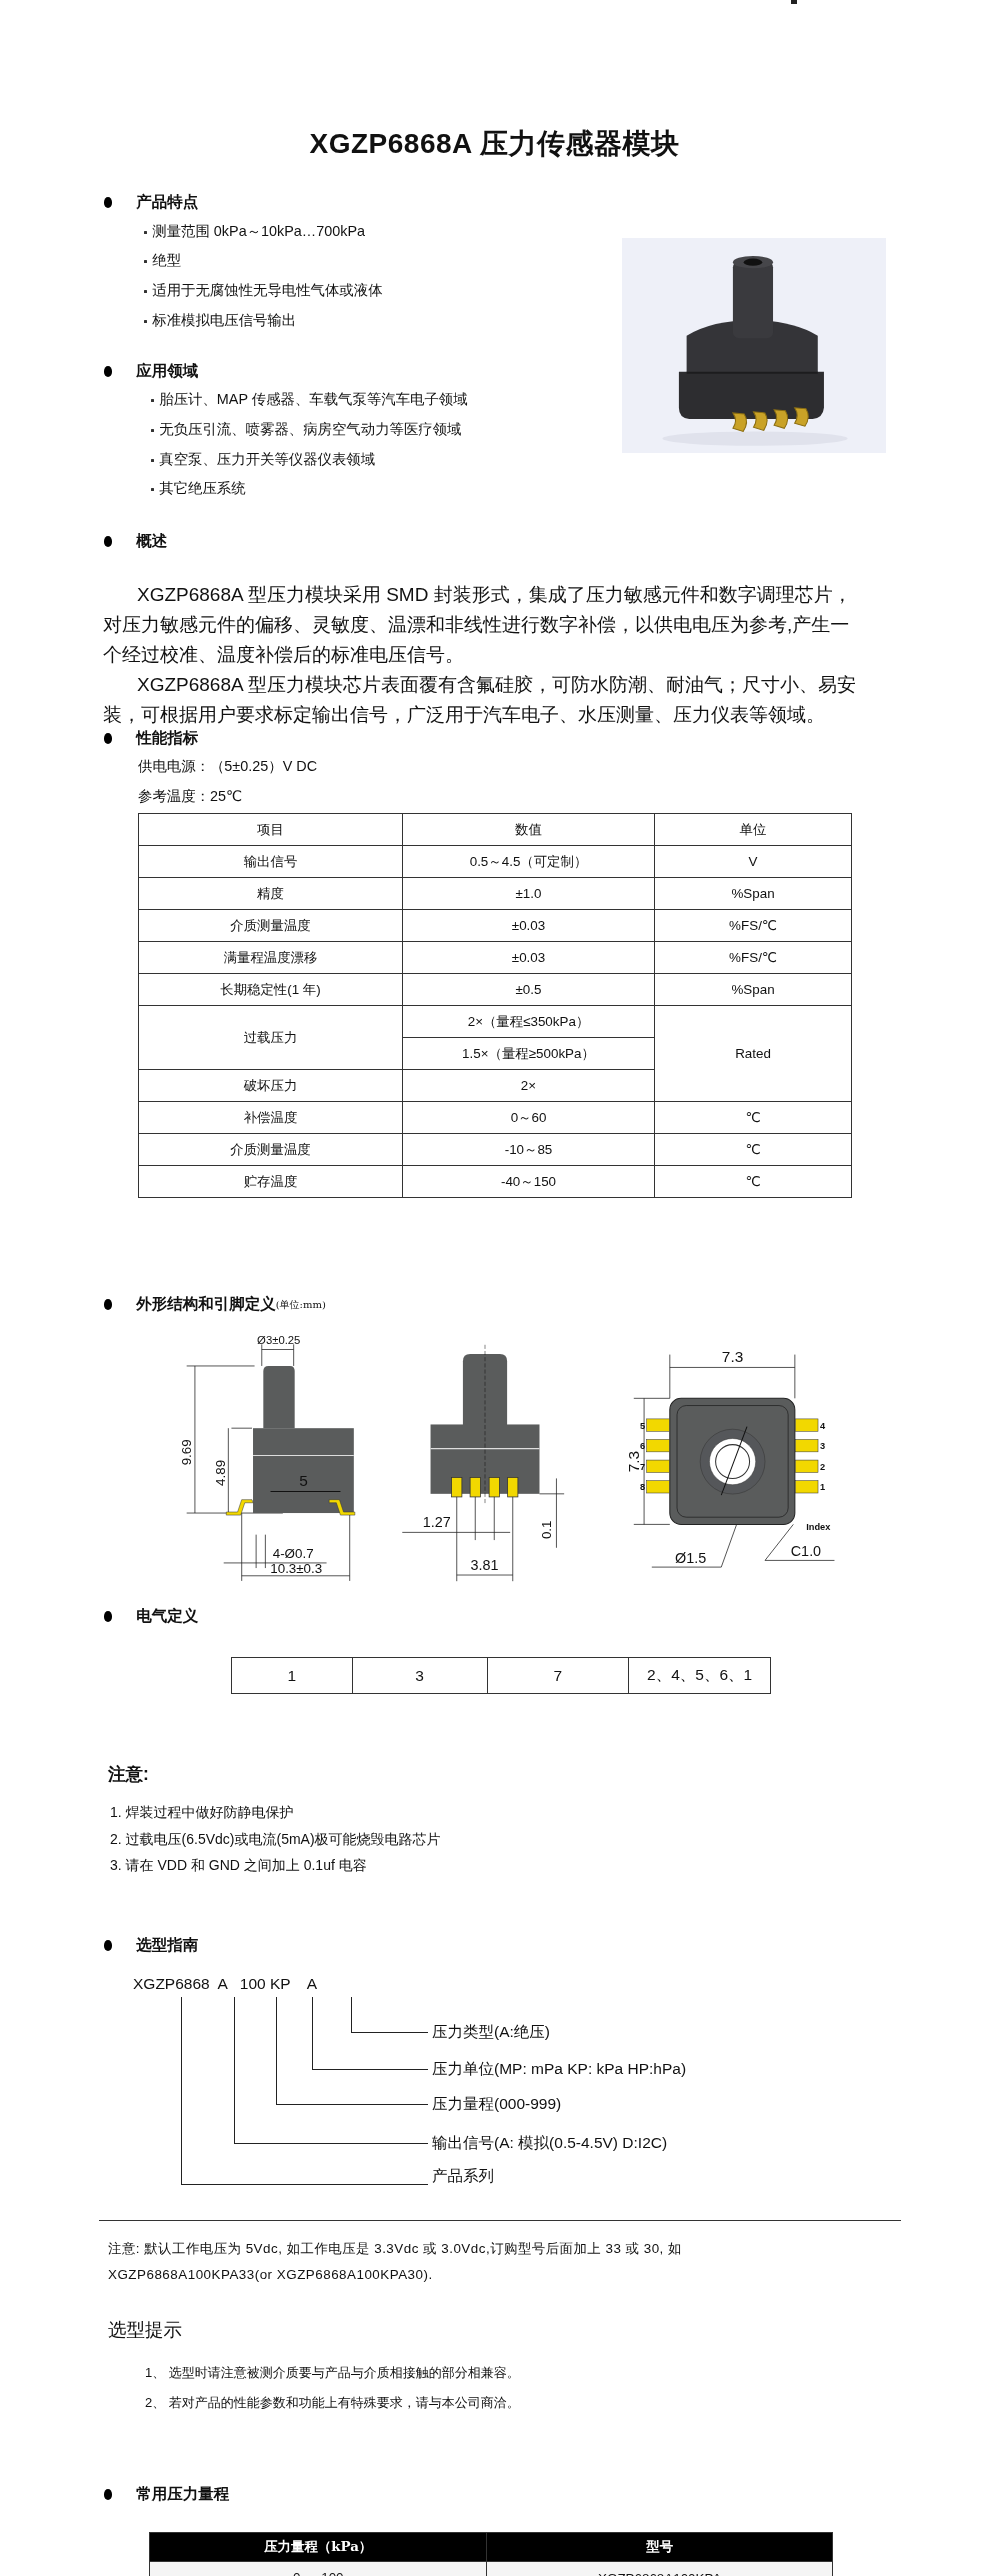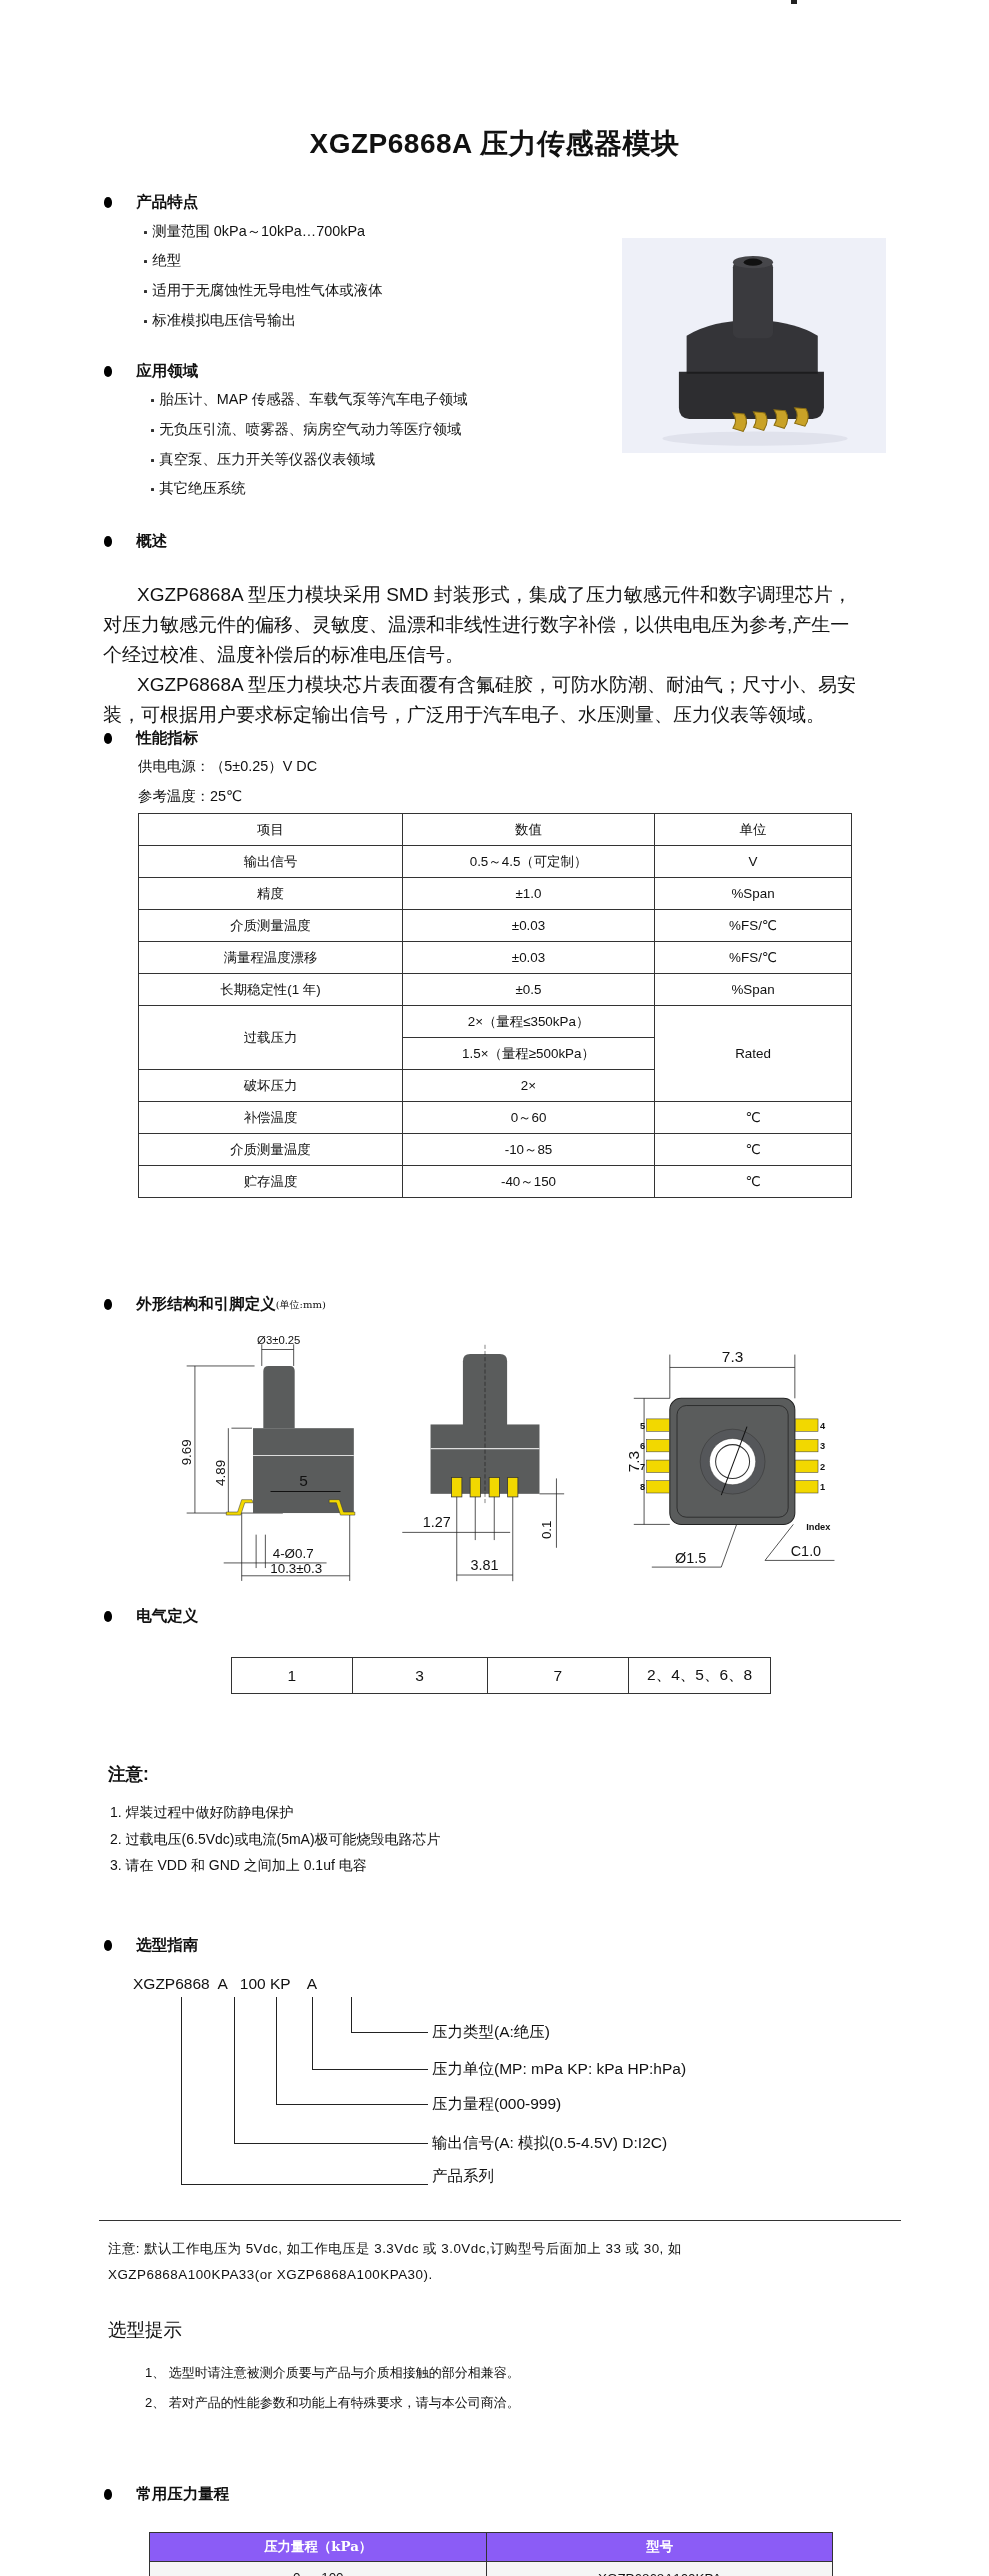--- a/index.html
+++ b/index.html
@@ -25,21 +25,21 @@
   .notes-title { left: 108px; top: 1762px; font-size: 17.5px; font-weight: bold; }
   .note { left: 110px; font-size: 14px; }
   .code-line { left: 133px; top: 1975px; font-size: 15.5px; white-space: pre; }
   .guide-label { left: 432px; font-size: 15.5px; }
   .gline { position: absolute; background: #222; }
   .hr { left: 99px; top: 2220px; width: 802px; height: 1px; background: #333; }
   .foot-note { left: 108px; font-size: 13.4px; letter-spacing: 0.5px; }
   .tips-title { left: 108px; top: 2317px; font-size: 18.5px; }
   .tip { left: 145px; font-size: 13px; }
   .range { left: 149px; top: 2532px; width: 684px; font-size: 13.4px; }
-  .range th { background: #8b5cf6; color: #fff; height: 26px; border: 1px solid #333; font-weight: bold; font-family: "DejaVu Serif", serif; font-size: 13.4px; }
+  .range th { background: #000000; color: #fff; height: 26px; border: 1px solid #333; font-weight: bold; font-family: "DejaVu Serif", serif; font-size: 13.4px; }
   .range td { background: #f5f5f5; border: 1px solid #333; height: 30px; text-align: center; }
   svg text { font-family: "Liberation Sans", sans-serif; }
 </style>
 </head>
 <body>
 
 <div class="abs corner-mark"></div>
 <div class="abs title">XGZP6868A 压力传感器模块</div>
 
 <div class="abs sec-head" style="left:104px;top:192px;">
@@ -278,21 +278,21 @@
       <col style="width:121px">
       <col style="width:135px">
       <col style="width:142px">
       <col style="width:142px">
     </colgroup>
   <tbody>
       <tr>
     <td>1</td>
     <td>3</td>
     <td>7</td>
-    <td>2、4、5、6、8</td>
+    <td>2、4、5、6、1</td>
   </tr>
 </tbody>
   </table>
 
 <div class="abs notes-title">注意:</div>
 <div class="abs note" style="top:1804px;">1.  焊装过程中做好防静电保护</div>
 <div class="abs note" style="top:1831px;">2.  过载电压(6.5Vdc)或电流(5mA)极可能烧毁电路芯片</div>
 <div class="abs note" style="top:1857px;">3.  请在 VDD 和 GND 之间加上 0.1uf 电容</div>
 
 <div class="abs sec-head" style="left:104px;top:1935px;">

